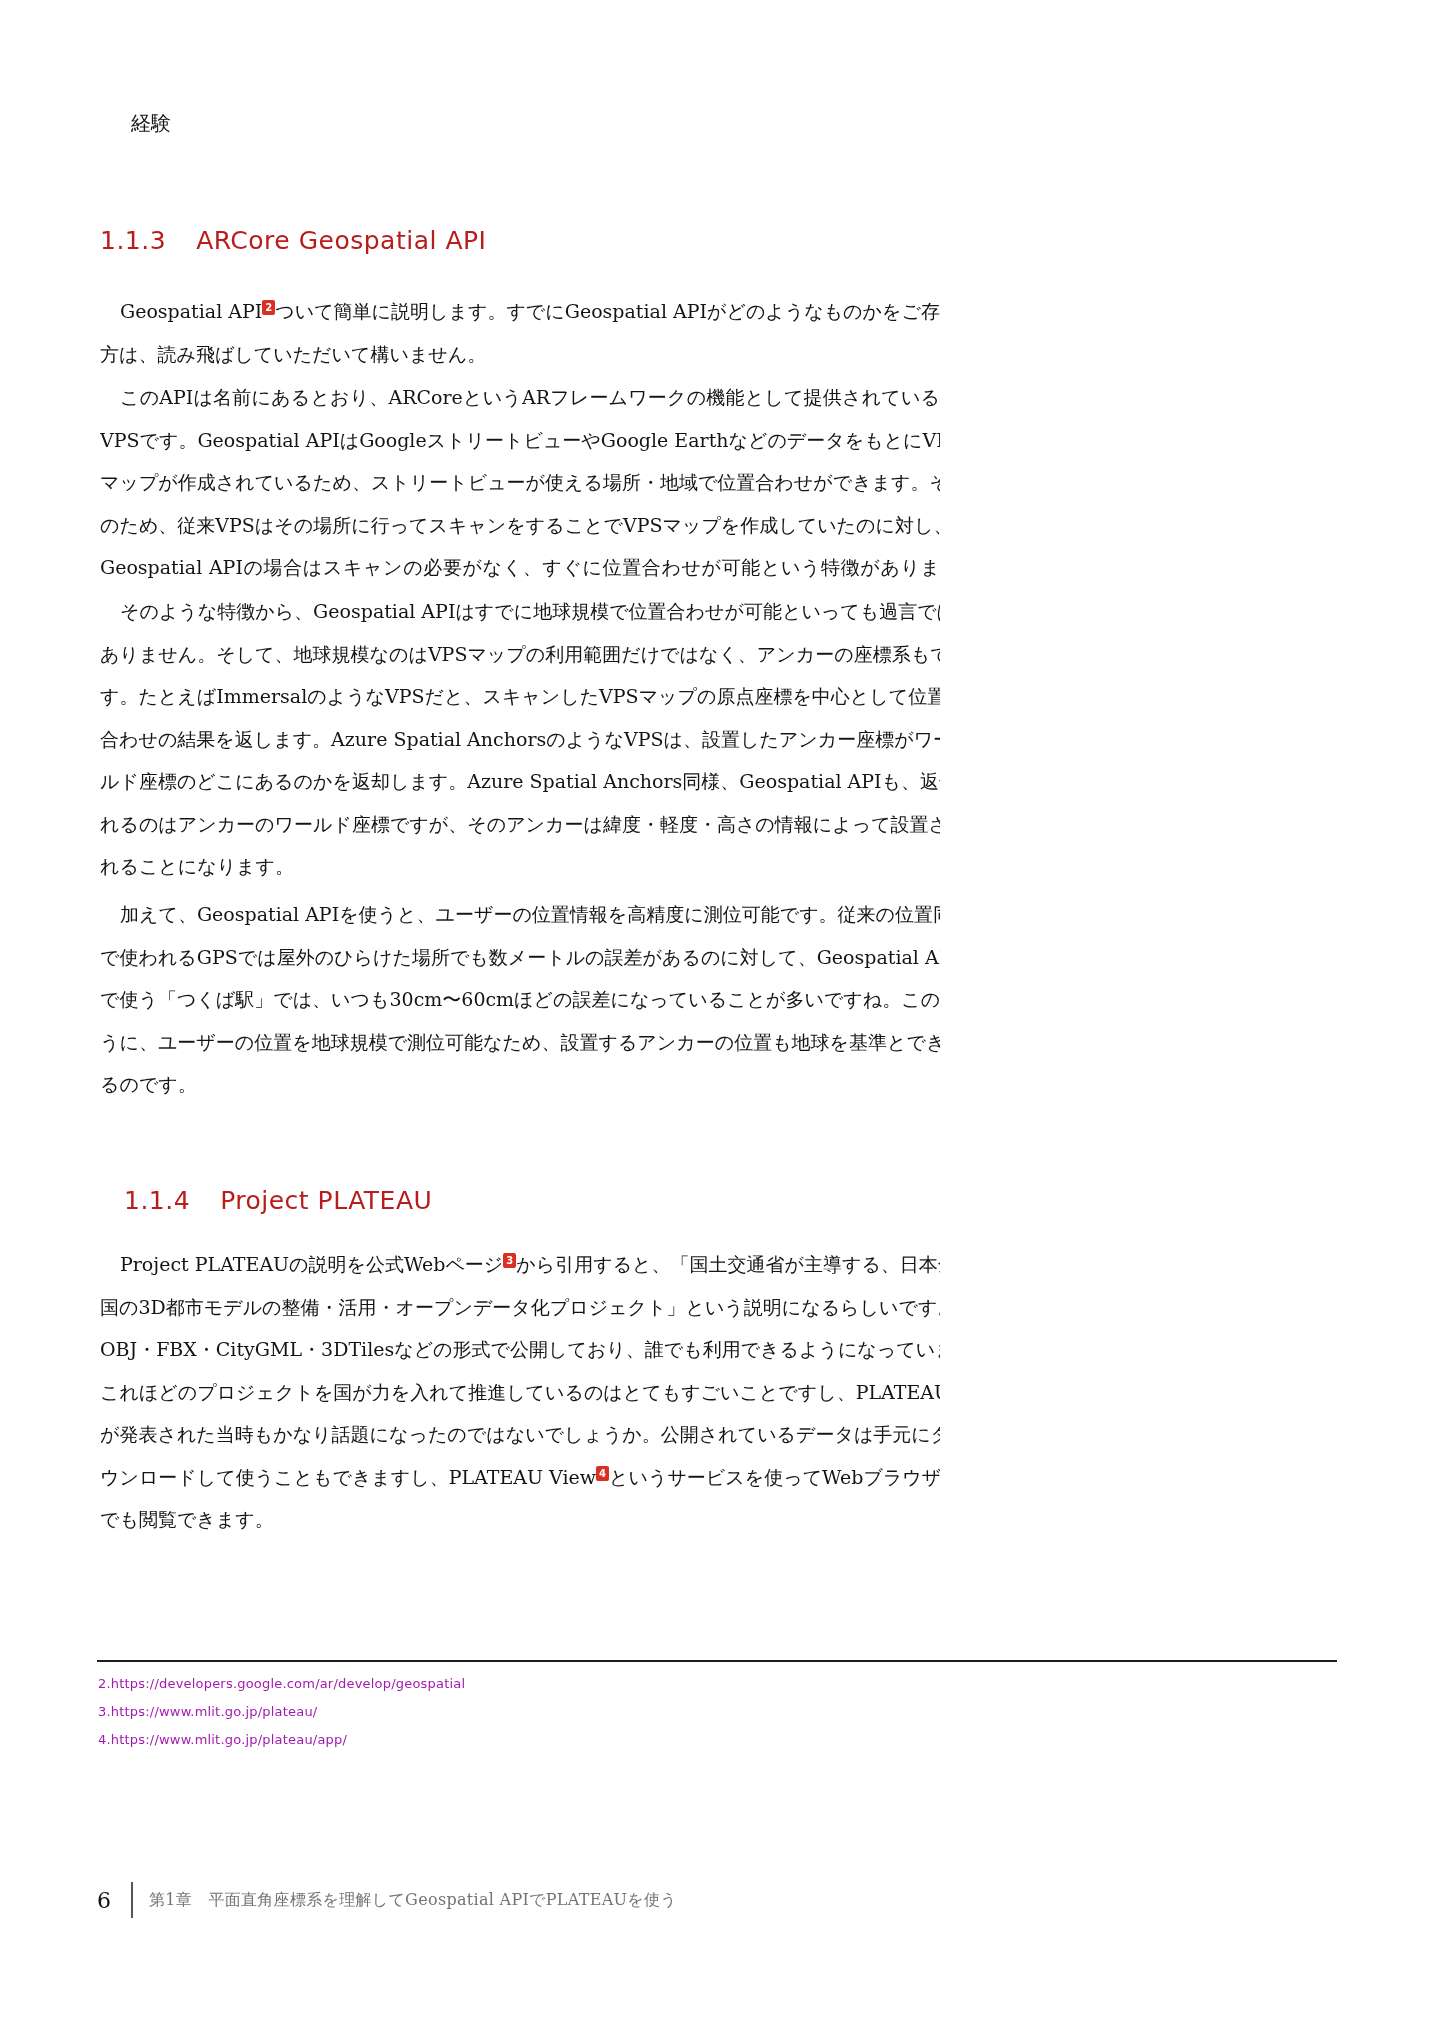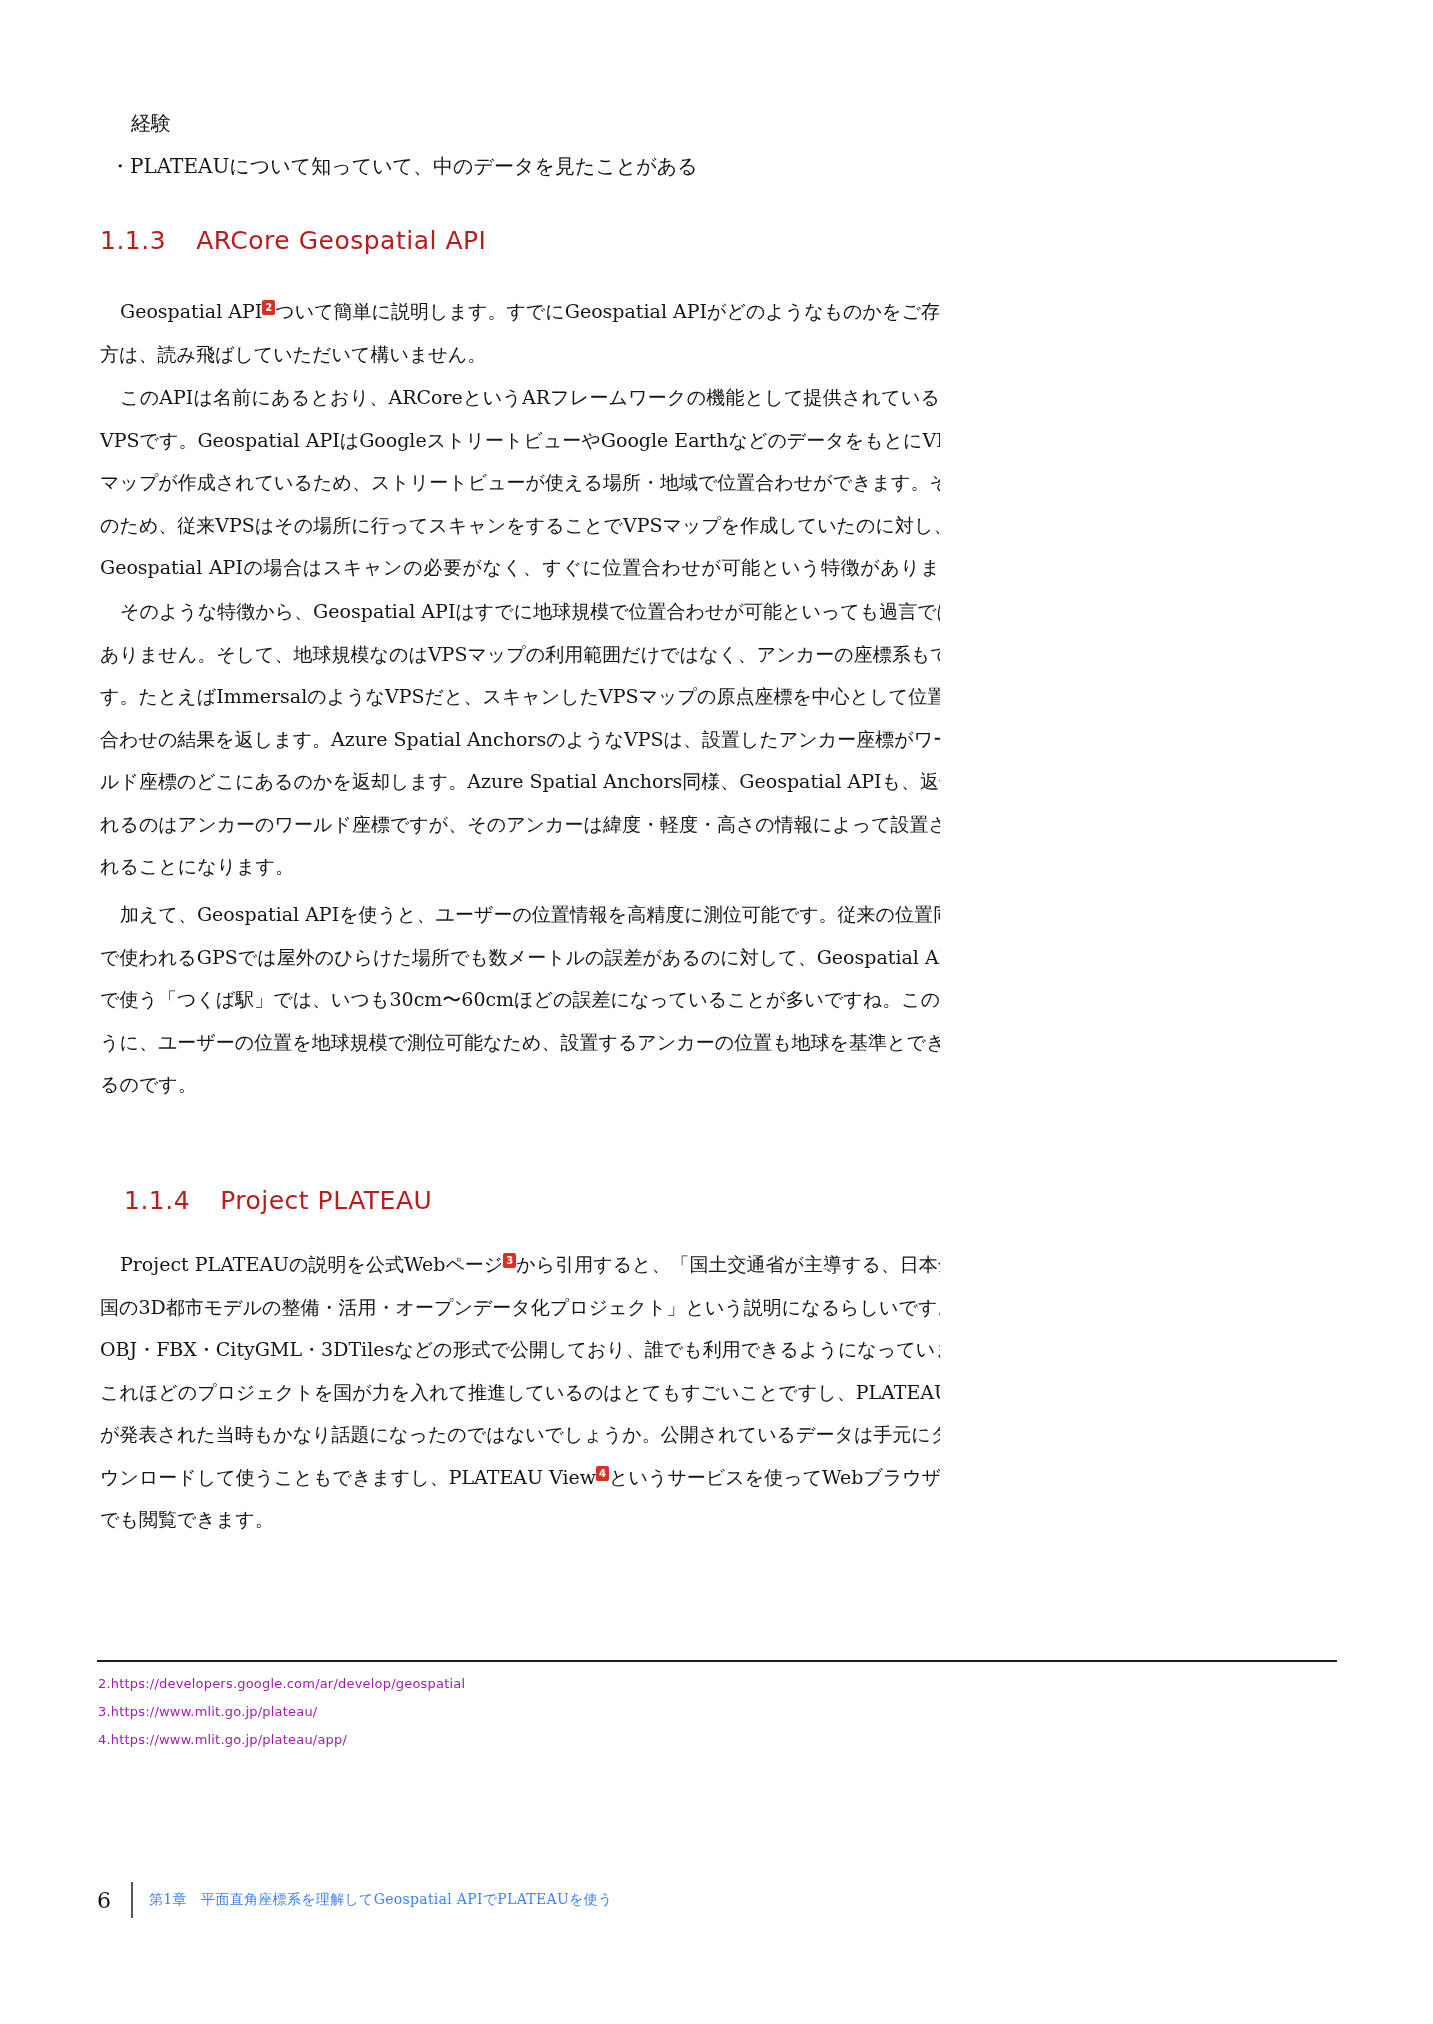--- a/index.html
+++ b/index.html
@@ -54,29 +54,28 @@
   .fn{
     font-family:"DejaVu Sans","Liberation Sans",sans-serif;
     font-size:13px;color:#a21caf;
     height:28px;line-height:28px;
     letter-spacing:0.2px;
   }
 
   .footer{left:97px;top:1880px;height:40px;display:flex;align-items:center;}
   .pgnum{font-size:22px;color:#111;}
   .footer-bar{display:inline-block;width:2px;height:36px;background:#555;margin:0 16px 0 20px;}
-  .chapter{font-size:14px;color:#3b82f6;letter-spacing:0.3px;}
+  .chapter{font-size:16px;color:#737373;letter-spacing:0.3px;}
 </style>
 </head>
 <body>
 
 <div class="page">
 
   <div class="abs intro-heading serif">経験</div>
-  <div class="abs intro-bullet serif">・PLATEAUについて知っていて、中のデータを見たことがある</div>
 
   <div class="abs sec-heading" style="top:226px;">
     <span class="sec-num">1.1.3</span><span>ARCore Geospatial API</span>
   </div>
 
   <div class="abs para" style="top:290px;">
       <div class="jline first"><span>Geospatial API</span><span class="fnref">2</span><span>ついて簡単に説明します。すでにGeospatial APIがどのようなものかをご存知の</span></div>
       <div class="jline last"><span>方は、読み飛ばしていただいて構いません。</span></div>
     </div>
   <div class="abs para" style="top:376px;">

